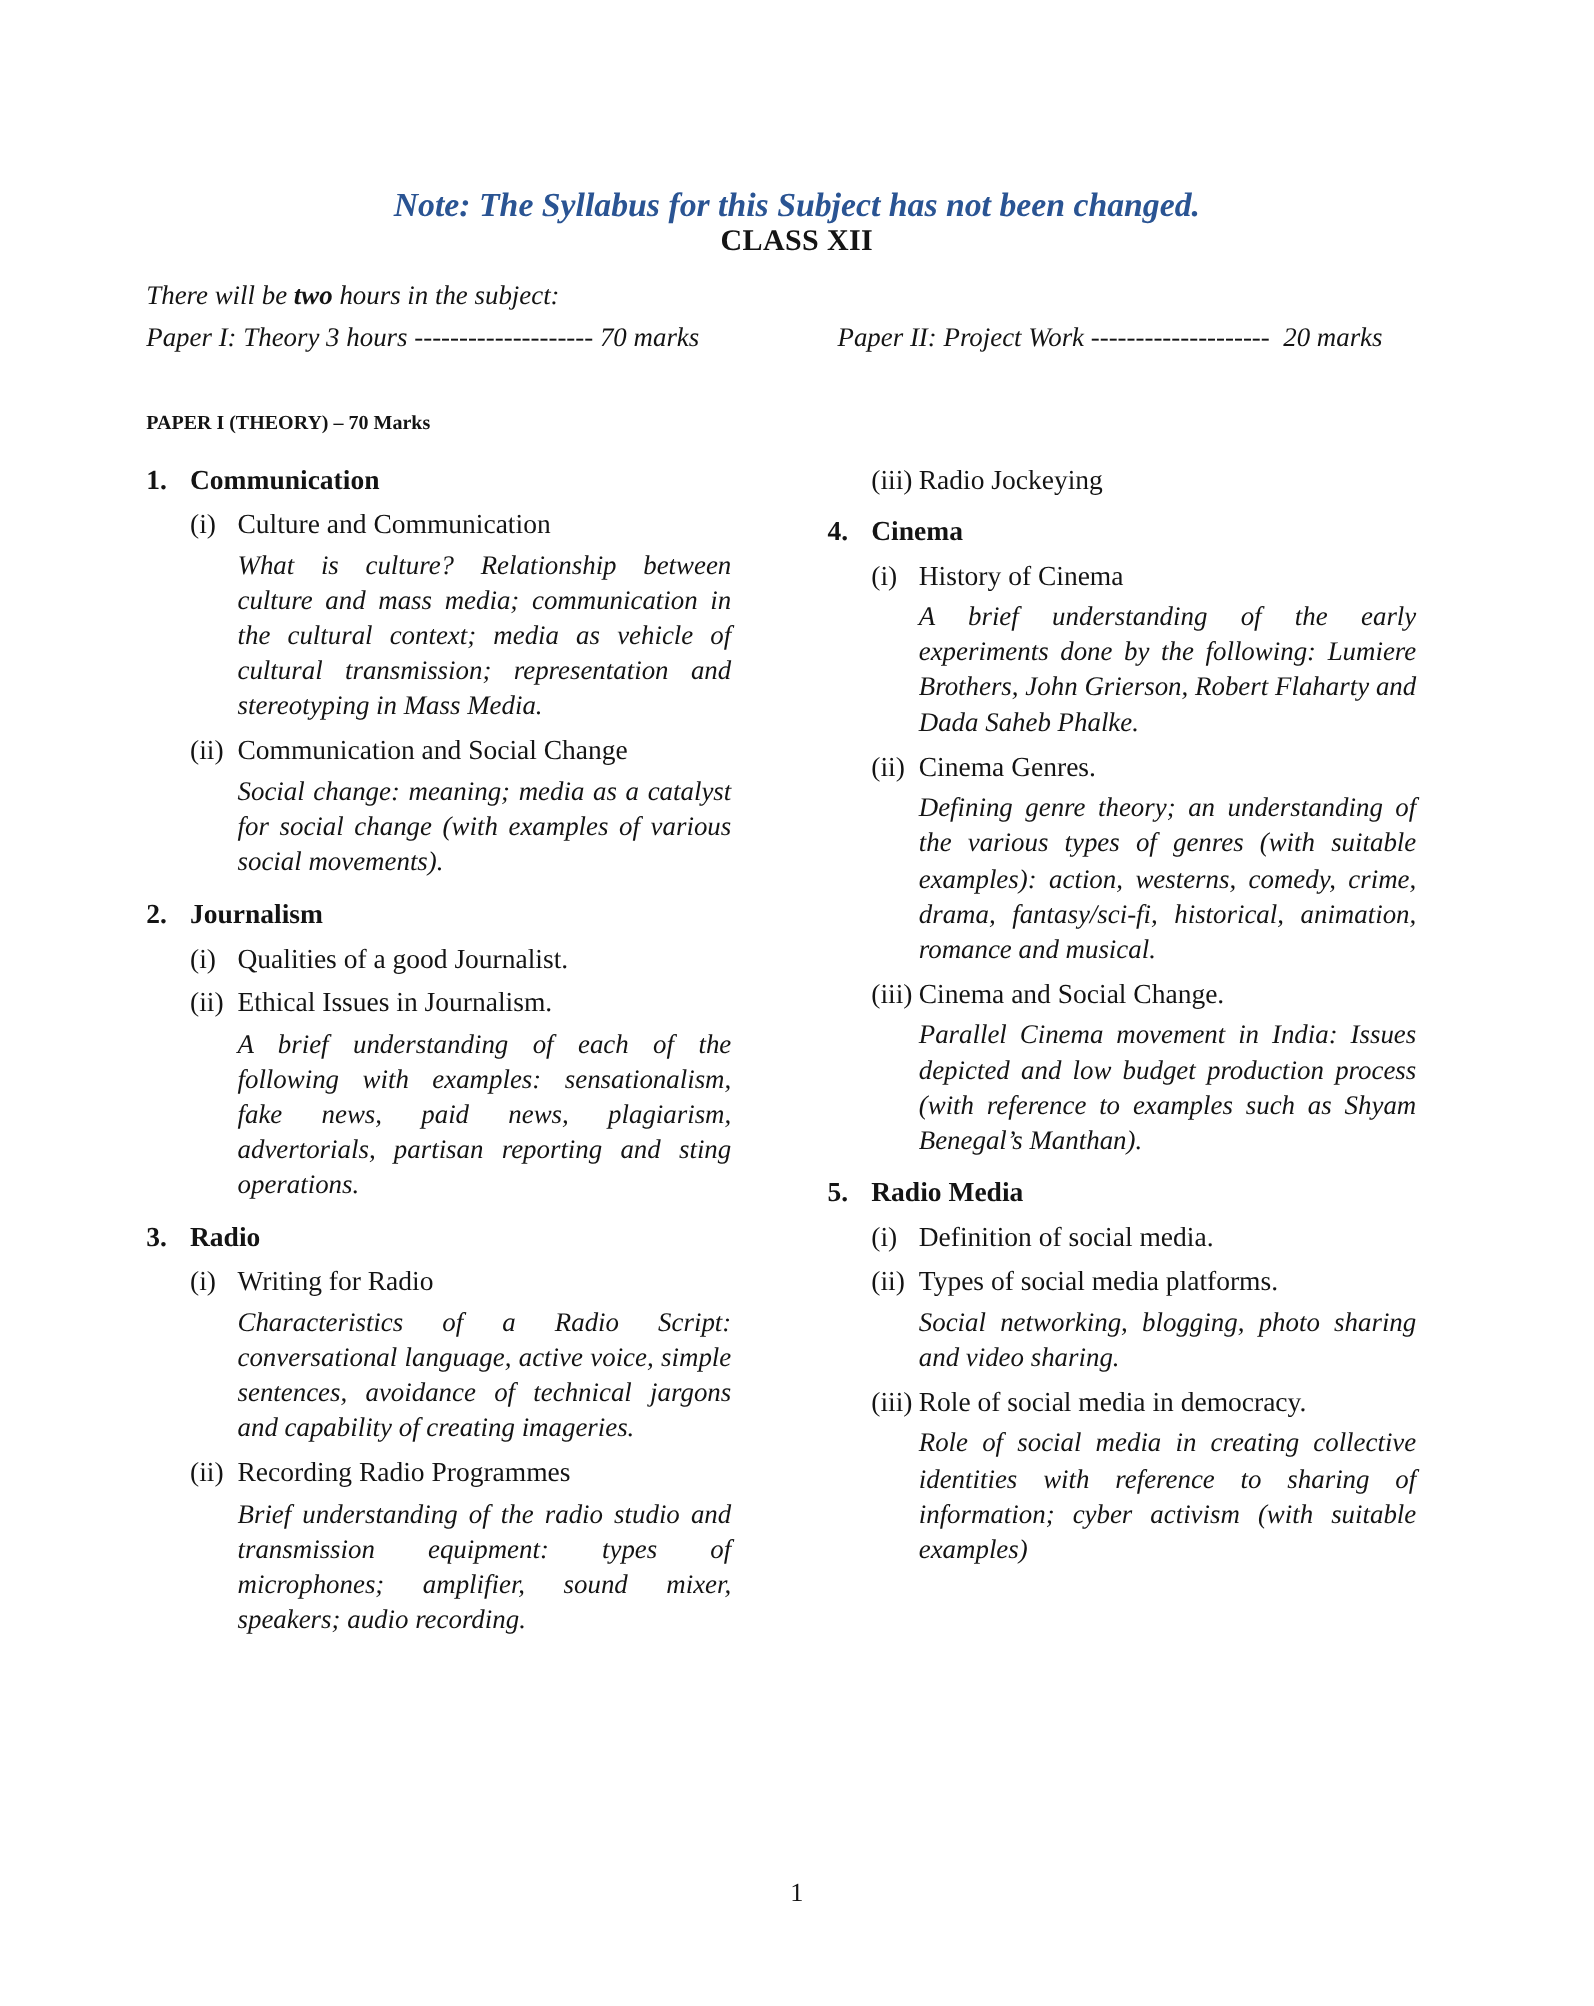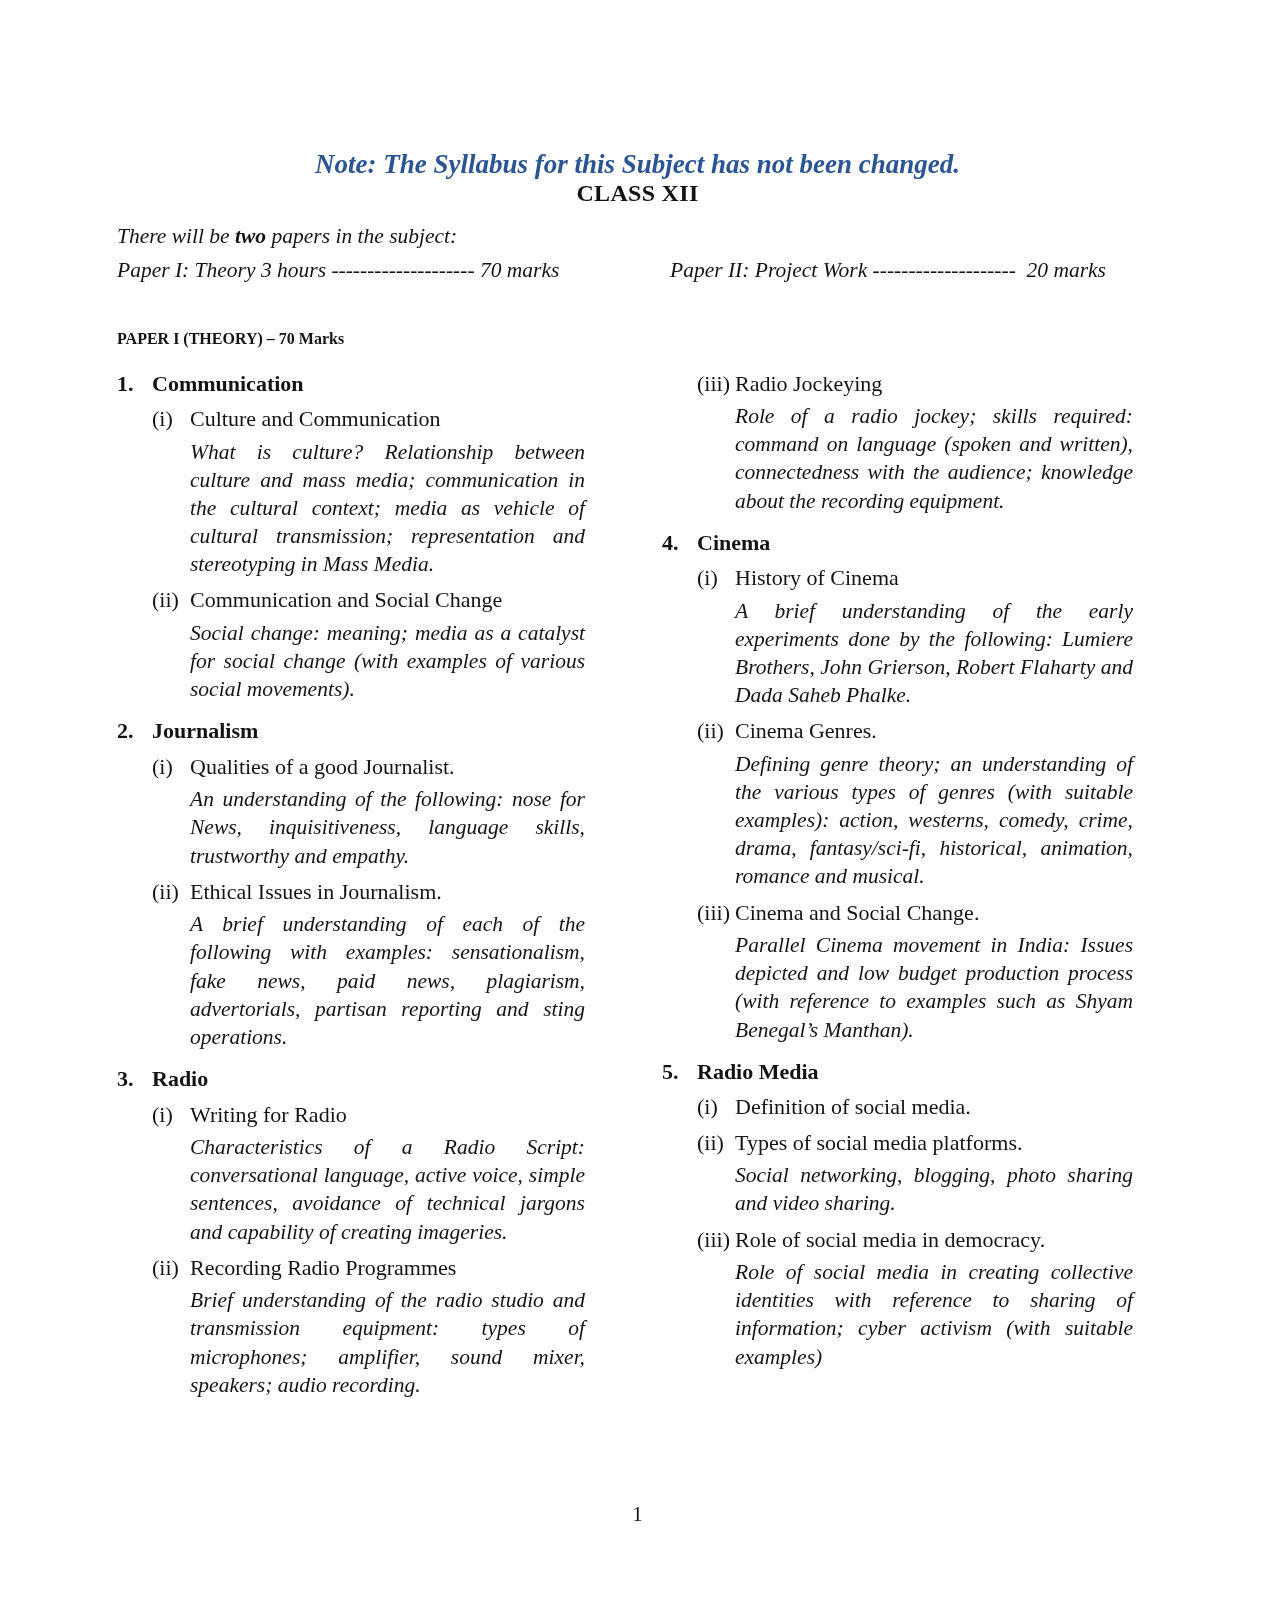--- a/index.html
+++ b/index.html
@@ -65,21 +65,21 @@
 </head>
 <body>
 
 <div class="page">
 
 
   <div class="note-line">Note: The Syllabus for this Subject has not been changed.</div>
 
   <div class="class-heading">CLASS XII</div>
 
-  <p class="intro-line"><span>There will be </span><b>two</b><span> papers in the subject:</span></p>
+  <p class="intro-line"><span>There will be </span><b>two</b><span> hours in the subject:</span></p>
 
   <div class="papers-row">
     <div class="paper-line first"><span class="paper-label">Paper I</span><span class="paper-rest">: Theory 3 hours -------------------- 70 marks</span></div>
     <div class="paper-line"><span class="paper-label">Paper II</span><span class="paper-rest">: Project Work --------------------  20 marks</span></div>
   </div>
 
   <h2 class="paper1-heading">PAPER I (THEORY) – 70 Marks</h2>
 
   <div class="columns">
     <div class="col col-left">
@@ -101,21 +101,20 @@
         </div>
         <div class="section">
           <div class="sec-head">
             <span class="sec-num">2.</span>
             <span class="sec-title">Journalism</span>
           </div>
           <div class="item-row">
             <span class="item-marker">(i)</span>
             <span class="item-title">Qualities of a good Journalist.</span>
           </div>
-          <p class="desc">An understanding of the following: nose for News, inquisitiveness, language skills, trustworthy and empathy.</p>
           <div class="item-row">
             <span class="item-marker">(ii)</span>
             <span class="item-title">Ethical Issues in Journalism.</span>
           </div>
           <p class="desc">A brief understanding of each of the following with examples: sensationalism, fake news, paid news, plagiarism, advertorials, partisan reporting and sting operations.</p>
         </div>
         <div class="section">
           <div class="sec-head">
             <span class="sec-num">3.</span>
             <span class="sec-title">Radio</span>
@@ -131,21 +130,20 @@
           </div>
           <p class="desc">Brief understanding of the radio studio and transmission equipment: types of microphones; amplifier, sound mixer, speakers; audio recording.</p>
         </div>
       </div>
     <div class="col col-right">
         <div class="section">
           <div class="item-row">
             <span class="item-marker">(iii)</span>
             <span class="item-title">Radio Jockeying</span>
           </div>
-          <p class="desc">Role of a radio jockey; skills required: command on language (spoken and written), connectedness with the audience; knowledge about the recording equipment.</p>
         </div>
         <div class="section">
           <div class="sec-head">
             <span class="sec-num">4.</span>
             <span class="sec-title">Cinema</span>
           </div>
           <div class="item-row">
             <span class="item-marker">(i)</span>
             <span class="item-title">History of Cinema</span>
           </div>

